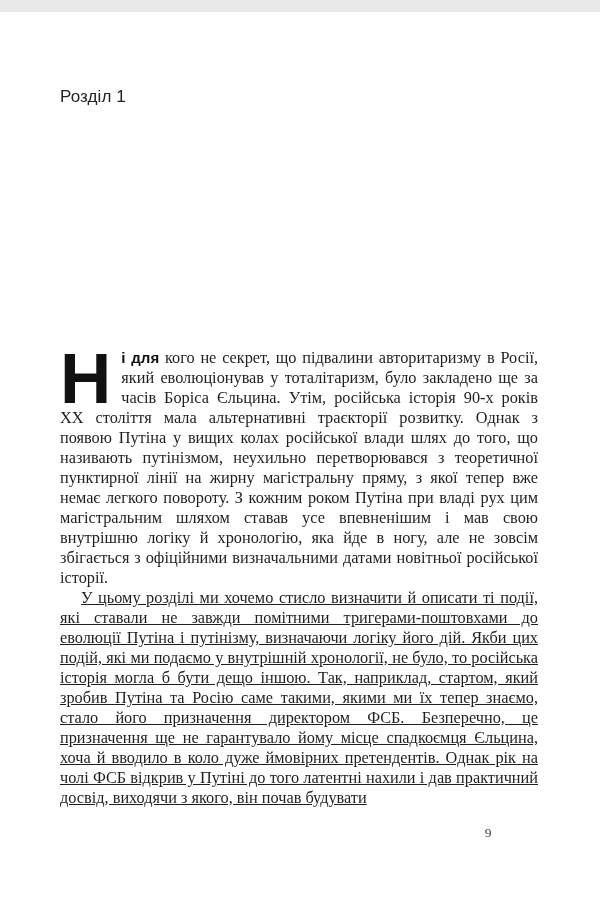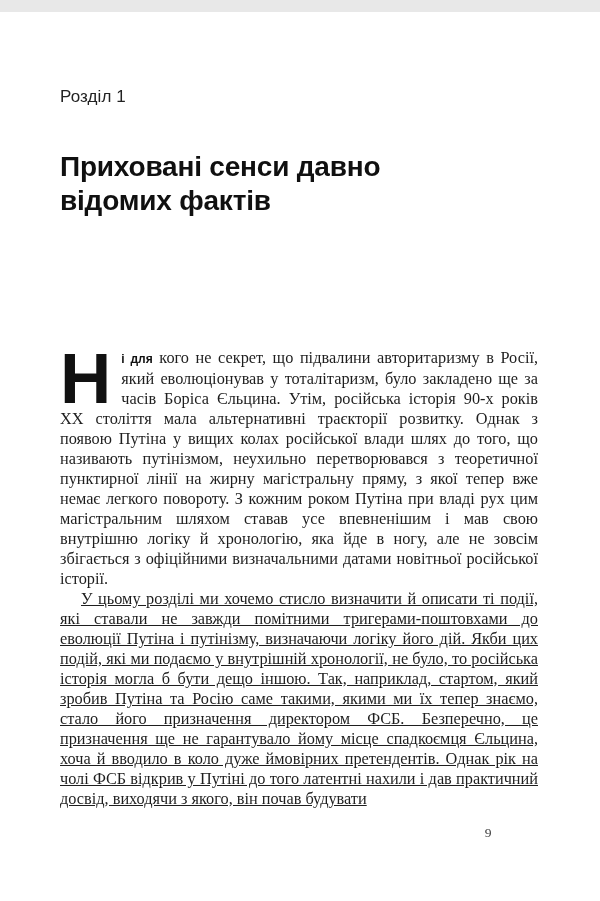--- a/index.html
+++ b/index.html
@@ -59,21 +59,21 @@
     font-family: "Liberation Sans", sans-serif;
     font-weight: 700;
     font-size: 71px;
     line-height: 59px;
     margin: 1px 10px 0 0;
     color: #111111;
   }
   .lead-bold {
     font-family: "Liberation Sans", sans-serif;
     font-weight: 700;
-    font-size: 12px;
+    font-size: 15px;
     color: #111111;
   }
   .para-indent {
     text-indent: 21px;
     text-decoration: underline;
   }
   .page-number {
     position: absolute;
     left: 481px;
     top: 813px;
@@ -83,21 +83,20 @@
     color: #3c3c3c;
   }
 </style>
 </head>
 <body>
 
 <div class="page">
 
   <div class="kicker">Розділ 1</div>
 
-  <h1 class="chapter-title">Приховані сенси давно відомих фактів</h1>
 
   <div class="body-text">
     <p>
       <span class="drop-cap">Н</span><span class="lead-bold">і для</span><span> кого не секрет, що підвалини авторитаризму в Росії, який еволюціонував у тоталітаризм, було закладено ще за часів Боріса Єльцина. Утім, російська історія 90-х років ХХ століття мала альтернативні траєкторії розвитку. Однак з появою Путіна у вищих колах російської влади шлях до того, що називають путінізмом, неухильно перетворювався з теоретичної пунктирної лінії на жирну магістральну пряму, з якої тепер вже немає легкого повороту. З кожним роком Путіна при владі рух цим магістральним шляхом ставав усе впевненішим і мав свою внутрішню логіку й хронологію, яка йде в ногу, але не зовсім збігається з офіційними визначальними датами новітньої російської історії.</span>
     </p>
     <p class="para-indent">У цьому розділі ми хочемо стисло визначити й описати ті події, які ставали не завжди помітними тригерами-поштовхами до еволюції Путіна і путінізму, визначаючи логіку його дій. Якби цих подій, які ми подаємо у внутрішній хронології, не було, то російська історія могла б бути дещо іншою. Так, наприклад, стартом, який зробив Путіна та Росію саме такими, якими ми їх тепер знаємо, стало його призначення директором ФСБ. Безперечно, це призначення ще не гарантувало йому місце спадкоємця Єльцина, хоча й вводило в коло дуже ймовірних претендентів. Однак рік на чолі ФСБ відкрив у Путіні до того латентні нахили і дав практичний досвід, виходячи з якого, він почав будувати</p>
   </div>
 
   <div class="page-number">9</div>
 

